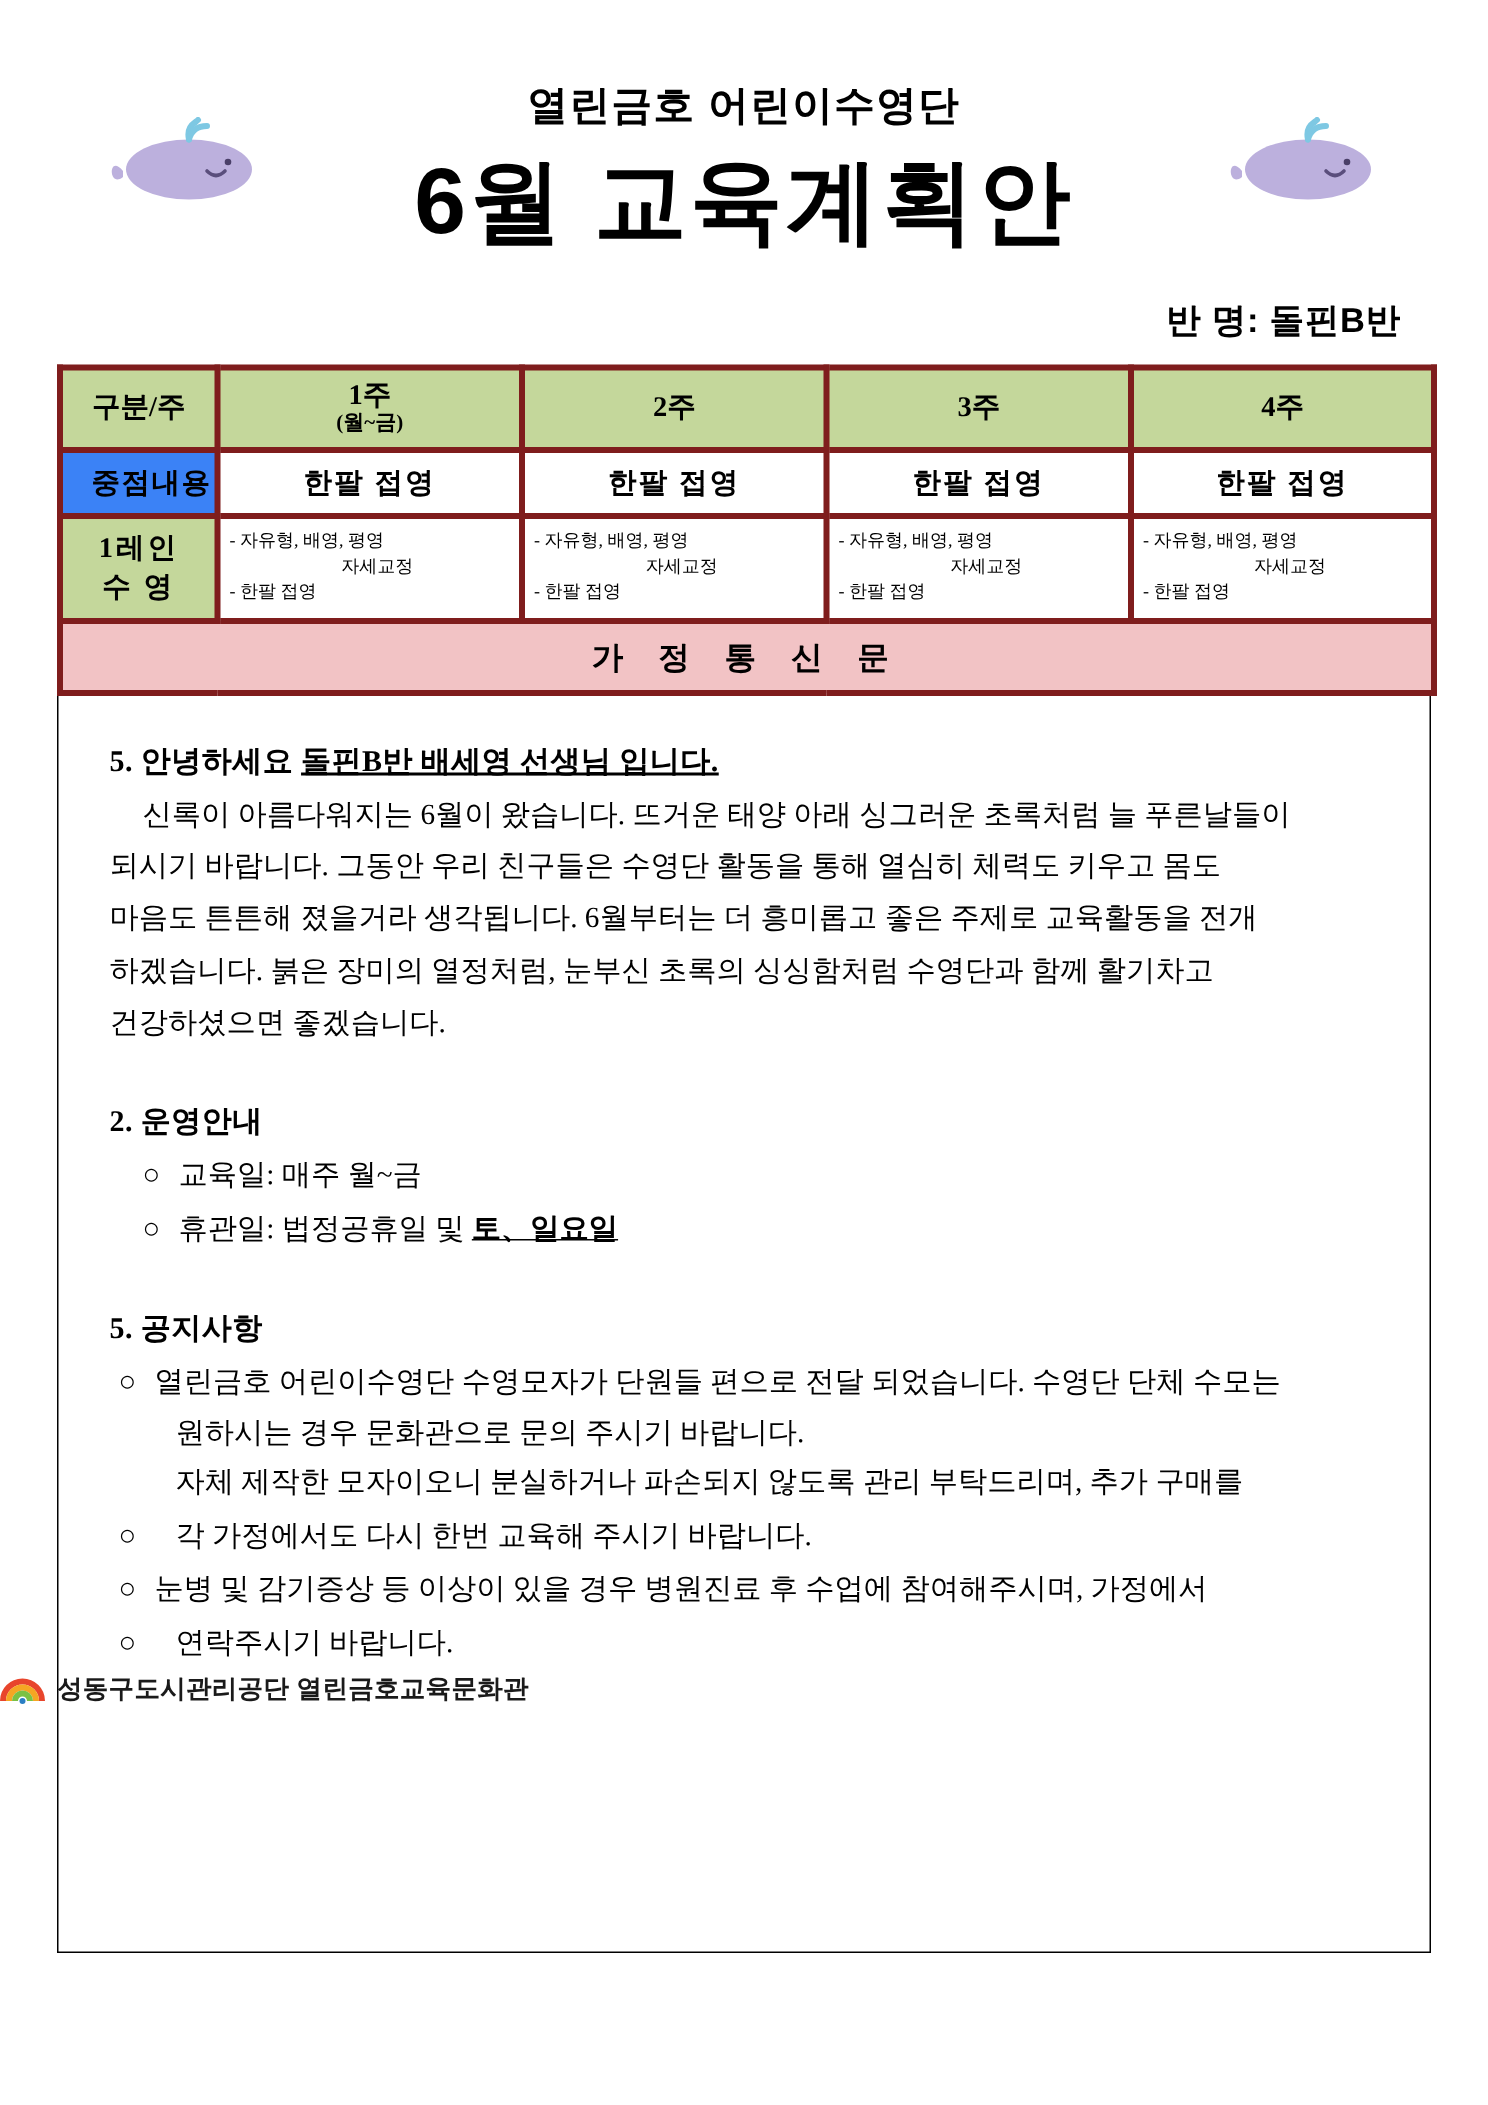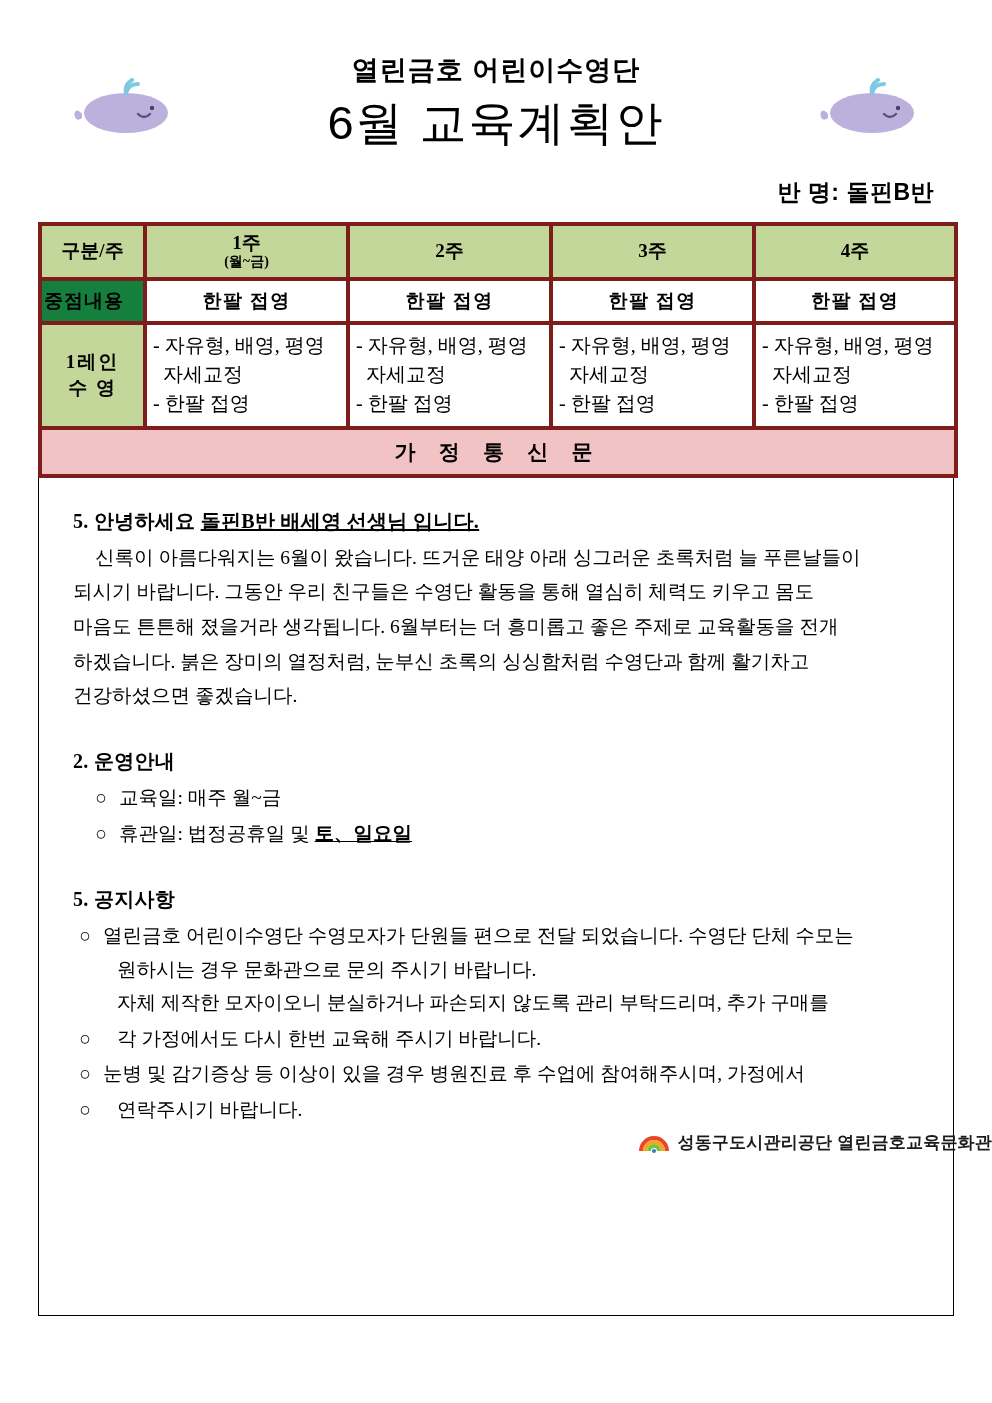--- a/index.html
+++ b/index.html
@@ -30,22 +30,22 @@
     padding-top: 56px;
   }
   .header .subtitle {
     font-size: 27px;
     font-weight: bold;
     letter-spacing: 1px;
     line-height: 1.1;
     font-family: "Liberation Sans", sans-serif;
   }
   .header .maintitle {
-    font-size: 47px;
-    font-weight: normal;
+    font-size: 62px;
+    font-weight: bold;
     letter-spacing: 2px;
     margin-top: 6px;
     font-family: "Liberation Sans", sans-serif;
   }
 
   .whale {
     position: absolute;
     width: 110px;
     height: 60px;
   }
@@ -80,22 +80,22 @@
     font-weight: bold;
     padding: 6px 2px;
     line-height: 1.18;
   }
   .th-green .small {
     font-size: 14px;
     font-weight: bold;
     display: block;
   }
   .row-label {
-    background: #15803d;
-    text-align: left;
+    background: #3b82f6;
+    text-align: right;
     font-size: 19px;
     font-weight: bold;
     padding: 7px 2px;
     letter-spacing: 1px;
   }
   .cell-center {
     text-align: center;
     font-size: 19px;
     font-weight: bold;
     padding: 7px 4px;
@@ -104,30 +104,31 @@
   .lane-label {
     background: #c4d79b;
     text-align: center;
     font-size: 19px;
     font-weight: bold;
     line-height: 1.35;
     padding: 6px 2px;
     letter-spacing: 2px;
   }
   .lane-cell {
-    font-size: 20px;
+    font-size: 12px;
     padding: 6px 6px 8px 6px;
     line-height: 1.45;
     margin-left: 39px;
   }
   .lane-cell .l1 {
     white-space: nowrap;
   }
   .lane-cell .indent {
     padding-left: 10px;
+    text-align: center;
   }
   .notice-bar {
     background: #f2c3c5;
     text-align: center;
     font-size: 21px;
     font-weight: bold;
     letter-spacing: 9px;
     padding: 8px 0;
   }
 
@@ -178,24 +179,24 @@
   ul.bullets.op li .circ { left: 22px; }
   ul.bullets li .cont {
     display: block;
     padding-left: 14px;
   }
   .ul-line { text-decoration: underline; font-weight: bold; }
 
   
   .footer {
     position: absolute;
-    bottom: 28px;
+    bottom: 44px;
     left: 0;
     width: 992px;
-    text-align: right;
+    text-align: left;
   }
   .footer-inner {
     display: inline-flex;
     align-items: center;
     gap: 8px;
   }
   .footer-text {
     font-size: 17px;
     font-weight: bold;
     font-family: "Liberation Sans", sans-serif;

